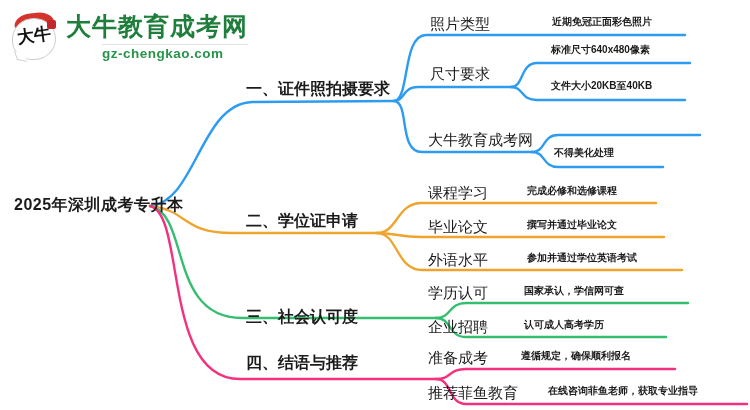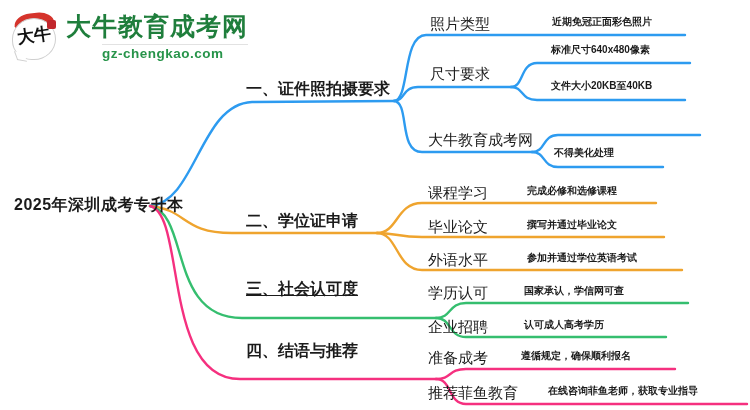--- a/index.html
+++ b/index.html
@@ -92,25 +92,25 @@
   <div class="node detail-label" style="left:554px;top:147px;">不得美化处理</div>
 
   <div class="node branch-label" style="left:246px;top:212px;">二、学位证申请</div>
   <div class="node sub-label" style="left:428px;top:184px;">课程学习</div>
   <div class="node detail-label" style="left:527px;top:185px;">完成必修和选修课程</div>
   <div class="node sub-label" style="left:428px;top:218px;">毕业论文</div>
   <div class="node detail-label" style="left:527px;top:219px;">撰写并通过毕业论文</div>
   <div class="node sub-label" style="left:428px;top:251px;">外语水平</div>
   <div class="node detail-label" style="left:527px;top:252px;">参加并通过学位英语考试</div>
 
-  <div class="node branch-label" style="left:246px;top:280px;text-decoration:underline;">三、社会认可度</div>
+  <div class="node branch-label" style="left:246px;top:308px;">三、社会认可度</div>
   <div class="node sub-label" style="left:428px;top:284px;">学历认可</div>
   <div class="node detail-label" style="left:524px;top:285px;">国家承认，学信网可查</div>
   <div class="node sub-label" style="left:428px;top:318px;">企业招聘</div>
   <div class="node detail-label" style="left:524px;top:319px;">认可成人高考学历</div>
 
-  <div class="node branch-label" style="left:246px;top:342px;">四、结语与推荐</div>
+  <div class="node branch-label" style="left:246px;top:354px;">四、结语与推荐</div>
   <div class="node sub-label" style="left:428px;top:349px;">准备成考</div>
   <div class="node detail-label" style="left:521px;top:350px;">遵循规定，确保顺利报名</div>
   <div class="node sub-label" style="left:428px;top:384px;">推荐菲鱼教育</div>
   <div class="node detail-label" style="left:548px;top:385px;">在线咨询菲鱼老师，获取专业指导</div>
 
 </div>
 
 </body></html>

